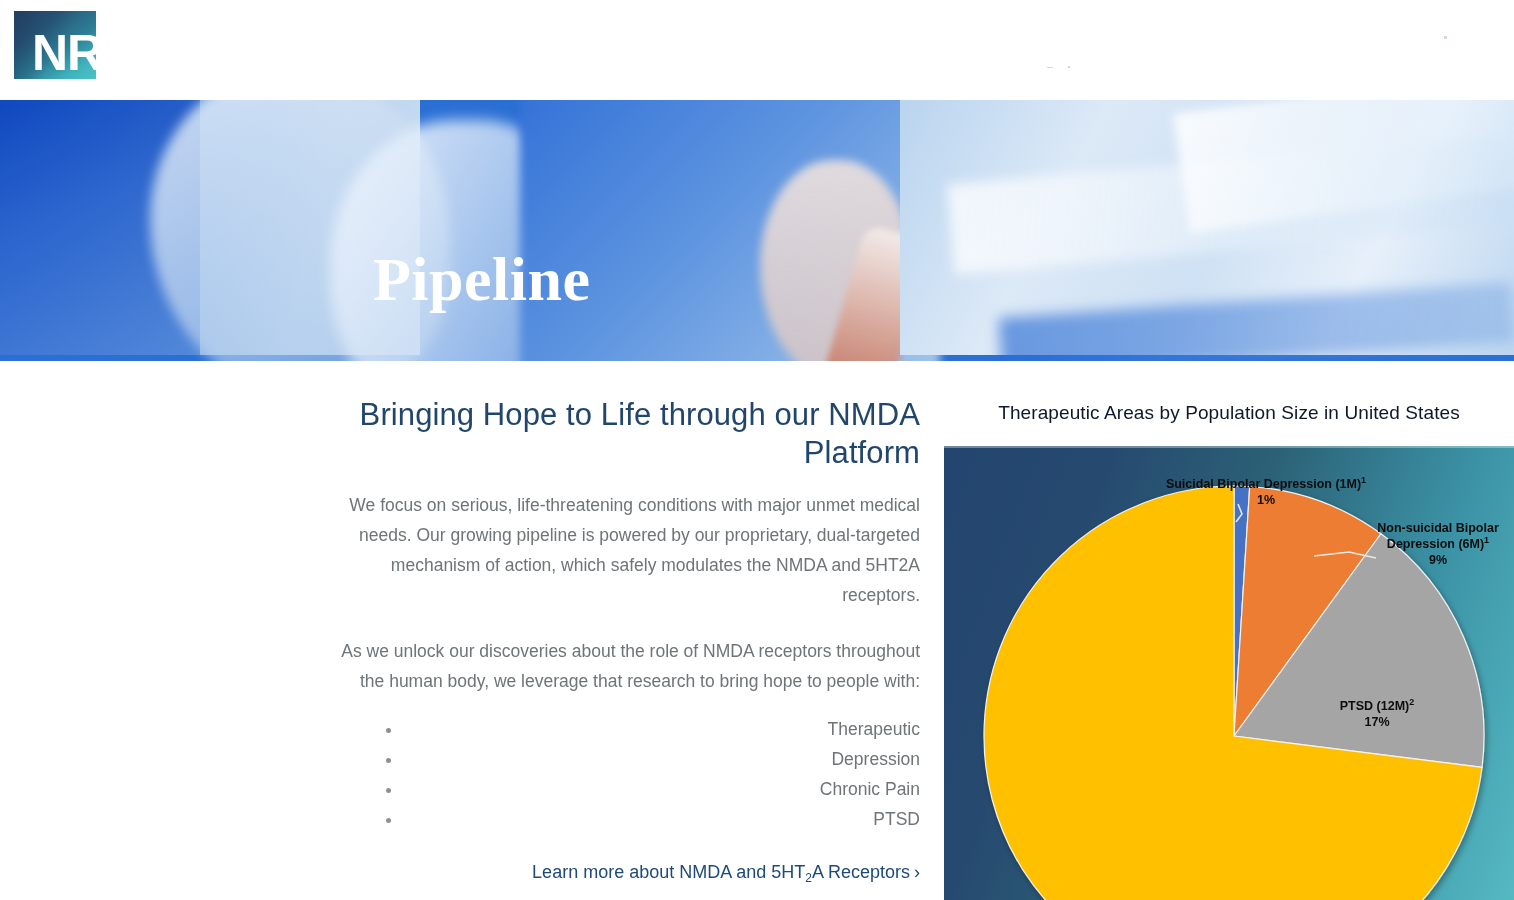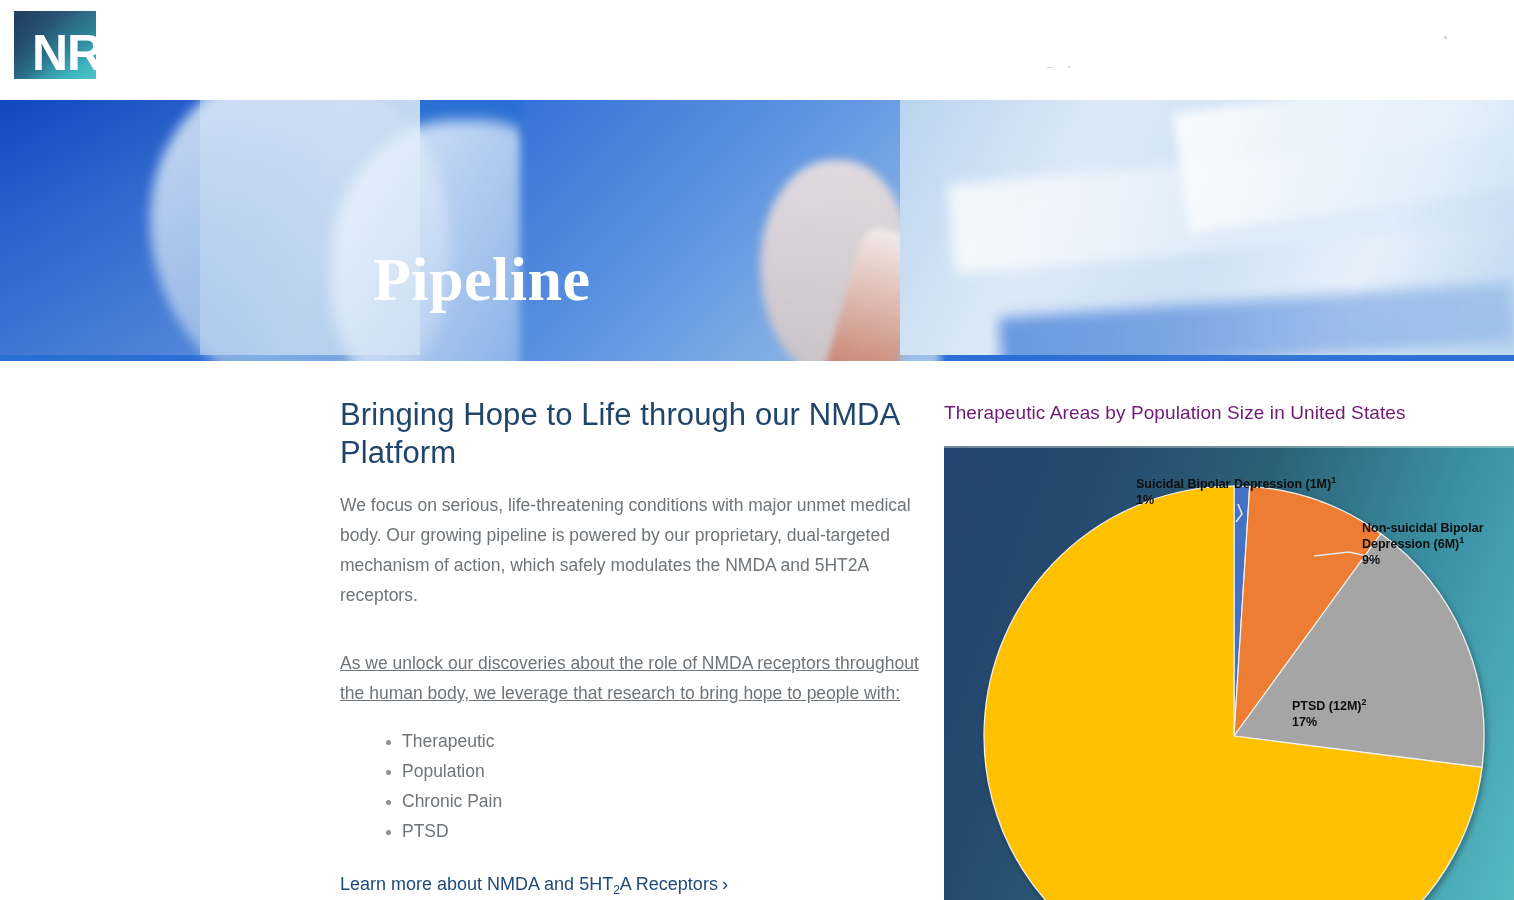--- a/index.html
+++ b/index.html
@@ -71,62 +71,62 @@
     background:linear-gradient(120deg,rgba(255,255,255,.85),rgba(214,232,248,.5));
     filter:blur(5px); transform:rotate(-8deg); }
   .hero-title{
     position:absolute; left:373px; top:148px;
     font-family:"Liberation Serif", serif;
     font-size:62px; font-weight:700; color:#ffffff;
     letter-spacing:.5px; line-height:1;
   }
 
   
-  .left-col{ position:absolute; left:340px; top:396px; width:580px; }
+  .left-col{ position:absolute; left:340px; top:396px; width:580px;text-align:right; }
   .main-heading{
     font-size:31px; line-height:38px; font-weight:400;
     color:#22466b; letter-spacing:.1px;
   }
   .body-para{
     margin-top:18px; font-size:17.5px; line-height:30px;
     color:#6e7478; font-weight:400;
   }
-  .para-2{ margin-top:38px;text-decoration:underline; }
+  .para-2{ margin-top:26px; }
   .bullet-list{ margin-top:18px; padding-left:62px; }
   .bullet-list li{
     font-size:17.5px; line-height:30px; color:#6e7478; list-style:disc;
   }
   .bullet-list li::marker{ color:#8b9196; font-size:15px; }
   .learn-link{
     display:block; margin-top:28px;
     font-size:18px; color:#1d4a7a; text-decoration:none; font-weight:400;
   }
   .learn-link sub{ font-size:12px; vertical-align:baseline; position:relative; top:4px; }
   .chev{ margin-left:4px; }
 
   
   .chart-wrap{ position:absolute; left:944px; top:398px; width:570px; height:502px; }
   .chart-title{
     position:absolute; left:0; top:0; width:570px;
-    font-size:19px; color:#701a75;
+    text-align:center; font-size:19px; color:#0f172a;
     line-height:30px; letter-spacing:.1px;
   }
   .chart-canvas{
     position:absolute; left:0; top:48px; width:570px; height:454px;
     overflow:hidden;
     background:linear-gradient(110deg,#23456f 0%,#26496f 22%,#2b6076 45%,#3c93a6 74%,#55b9c2 100%);
   }
   .chart-canvas::before{
     content:""; position:absolute; left:0; top:0; width:100%; height:2px;
     background:rgba(255,255,255,.35);
   }
   .pie-svg{ position:absolute; left:0; top:0; }
   .pie-label{
     position:absolute; color:#0d0d0d; font-weight:700;
-    font-size:12.5px; line-height:16px; text-align:left;
+    font-size:12.5px; line-height:16px; text-align:center;
     font-family:"Liberation Sans", sans-serif;
   }
   .pie-label sup{ font-size:9px; vertical-align:super; line-height:0; }
 </style>
 </head>
 <body>
 
 <div class="site-header">
   <div class="logo">
     <div class="logo-inner"></div>
@@ -149,25 +149,25 @@
     <div class="hp hp-h"></div>
     <div class="hp hp-i"></div>
     <div class="hp hp-k"></div>
     <div class="hp hp-j"></div>
   </div>
   <div class="hero-title">Pipeline</div>
 </div>
 
 <div class="left-col">
   <h1 class="main-heading">Bringing Hope to Life through our NMDA Platform</h1>
-  <p class="body-para">We focus on serious, life-threatening conditions with major unmet medical body. Our growing pipeline is powered by our proprietary, dual-targeted mechanism of action, which safely modulates the NMDA and 5HT2A receptors.</p>
+  <p class="body-para">We focus on serious, life-threatening conditions with major unmet medical needs. Our growing pipeline is powered by our proprietary, dual-targeted mechanism of action, which safely modulates the NMDA and 5HT2A receptors.</p>
   <p class="body-para para-2">As we unlock our discoveries about the role of NMDA receptors throughout the human body, we leverage that research to bring hope to people with:</p>
   <ul class="bullet-list">
     <li>Therapeutic</li>
-    <li>Population</li>
+    <li>Depression</li>
     <li>Chronic Pain</li>
     <li>PTSD</li>
   </ul>
   <a class="learn-link" href="#"><span>Learn more about NMDA and 5HT</span><sub>2</sub><span>A Receptors</span><span class="chev">›</span></a>
 </div>
 
 <div class="chart-wrap">
   <div class="chart-title">Therapeutic Areas by Population Size in United States</div>
   <div class="chart-canvas">
     <svg class="pie-svg" width="570" height="454" viewBox="0 0 570 454">

